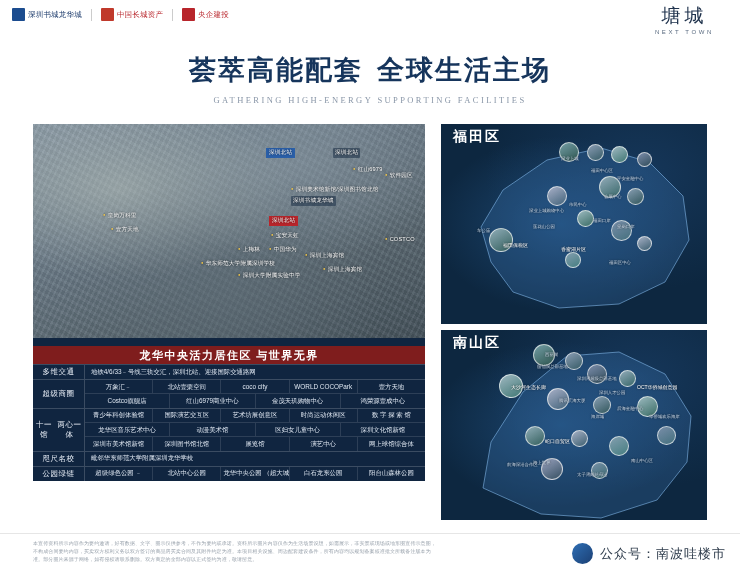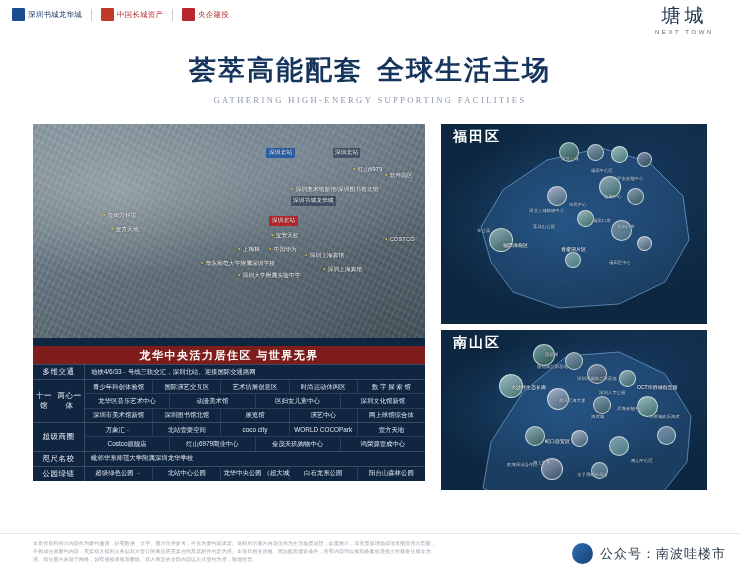--- a/index.html
+++ b/index.html
@@ -67,21 +67,21 @@
   .cell-line + .cell-line { border-top:1px solid rgba(255,255,255,.12); }
   .cell { flex:1; font-size:6.4px; color:#dfe7f1; padding:2.5px 2px; text-align:center;
           border-right:1px solid rgba(255,255,255,.12); line-height:1.3; white-space:nowrap;
           overflow:hidden; }
   .cell:last-child { border-right:none; }
   .cell.wide { text-align:left; padding-left:6px; white-space:normal; }
 
   
   .mapcard { position:absolute; left:441px; width:266px; background:#0d2740; overflow:hidden; }
   .mapcard.a { top:124px; height:200px; }
-  .mapcard.b { top:330px; height:160px; }
+  .mapcard.b { top:330px; height:190px; }
   .mapcard:after { content:""; position:absolute; inset:0;
     background:
       radial-gradient(ellipse at 45% 50%, rgba(40,95,150,.55), transparent 62%),
       radial-gradient(ellipse at 75% 25%, rgba(30,70,115,.5), transparent 55%);
     pointer-events:none; }
   .map-title { position:absolute; left:12px; top:4px; font-family:"Liberation Serif",serif;
                font-size:14px; color:#fff; letter-spacing:2px; z-index:5; font-weight:bold; }
   .blob { position:absolute; z-index:2; }
   .photo { position:absolute; border-radius:50%; z-index:3; border:1px solid rgba(255,255,255,.65); }
   .maplbl { position:absolute; font-size:4.4px; color:#cddcec; z-index:4; white-space:nowrap;
@@ -161,20 +161,40 @@
             <div>多维交通</div>
           </div>
           <div class="tbl-cells">
             <div class="cell-line">
               <div class="cell wide">地铁4/6/33﹣号线三轨交汇，深圳北站、迎接国际交通路网</div>
             </div>
           </div>
         </div>
         <div class="tbl-row">
           <div class="tbl-lab">
+            <div>超级商圈</div>
+          </div>
+          <div class="tbl-cells">
+            <div class="cell-line">
+              <div class="cell">万象汇﹣</div>
+              <div class="cell">北站壹栗空间</div>
+              <div class="cell">coco city</div>
+              <div class="cell">WORLD COCOPark</div>
+              <div class="cell">壹方天地</div>
+            </div>
+            <div class="cell-line">
+              <div class="cell">Costco旗舰店</div>
+              <div class="cell">红山6979商业中心</div>
+              <div class="cell">金茂天玑购物中心</div>
+              <div class="cell">鸿荣源壹成中心</div>
+            </div>
+          </div>
+        </div>
+        <div class="tbl-row">
+          <div class="tbl-lab">
             <div>十一馆</div>
             <div>两心一体</div>
           </div>
           <div class="tbl-cells">
             <div class="cell-line">
               <div class="cell">青少年科创体验馆</div>
               <div class="cell">国际演艺交互区</div>
               <div class="cell">艺术坊展创意区</div>
               <div class="cell">时尚运动休闲区</div>
               <div class="cell">数 字 探 索 馆</div>
@@ -184,40 +204,20 @@
               <div class="cell">动漫美术馆</div>
               <div class="cell">区妇女儿童中心</div>
               <div class="cell">深圳文化馆新馆</div>
             </div>
             <div class="cell-line">
               <div class="cell">深圳市美术馆新馆</div>
               <div class="cell">深圳图书馆北馆</div>
               <div class="cell">展览馆</div>
               <div class="cell">演艺中心</div>
               <div class="cell">网上球馆综合体</div>
-            </div>
-          </div>
-        </div>
-        <div class="tbl-row">
-          <div class="tbl-lab">
-            <div>超级商圈</div>
-          </div>
-          <div class="tbl-cells">
-            <div class="cell-line">
-              <div class="cell">万象汇﹣</div>
-              <div class="cell">北站壹栗空间</div>
-              <div class="cell">coco city</div>
-              <div class="cell">WORLD COCOPark</div>
-              <div class="cell">壹方天地</div>
-            </div>
-            <div class="cell-line">
-              <div class="cell">Costco旗舰店</div>
-              <div class="cell">红山6979商业中心</div>
-              <div class="cell">金茂天玑购物中心</div>
-              <div class="cell">鸿荣源壹成中心</div>
             </div>
           </div>
         </div>
         <div class="tbl-row">
           <div class="tbl-lab">
             <div>咫尺名校</div>
           </div>
           <div class="tbl-cells">
             <div class="cell-line">
               <div class="cell wide">毗邻华东师范大学附属深圳龙华学校</div>

